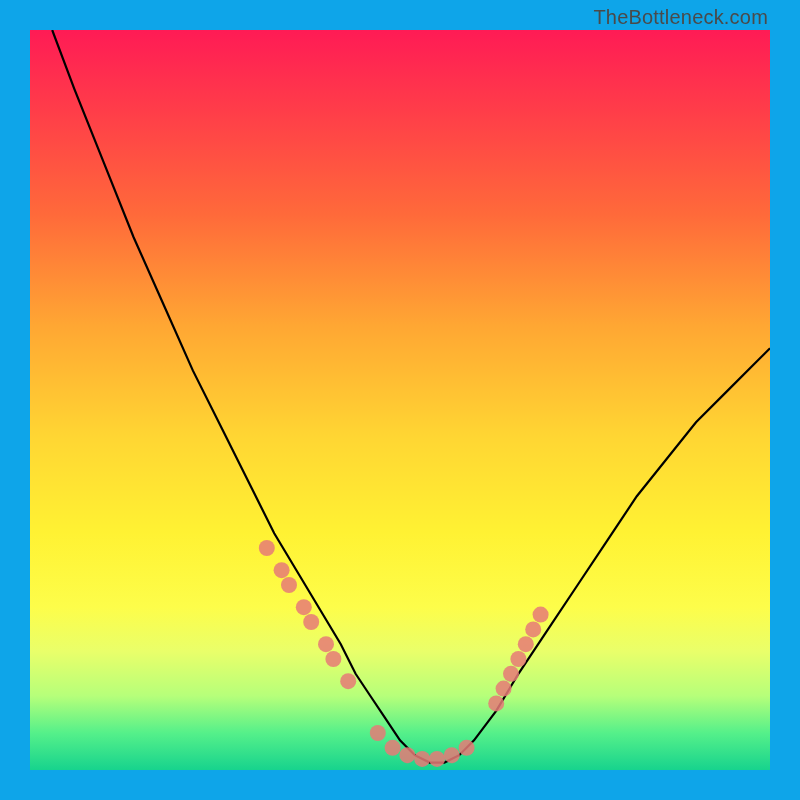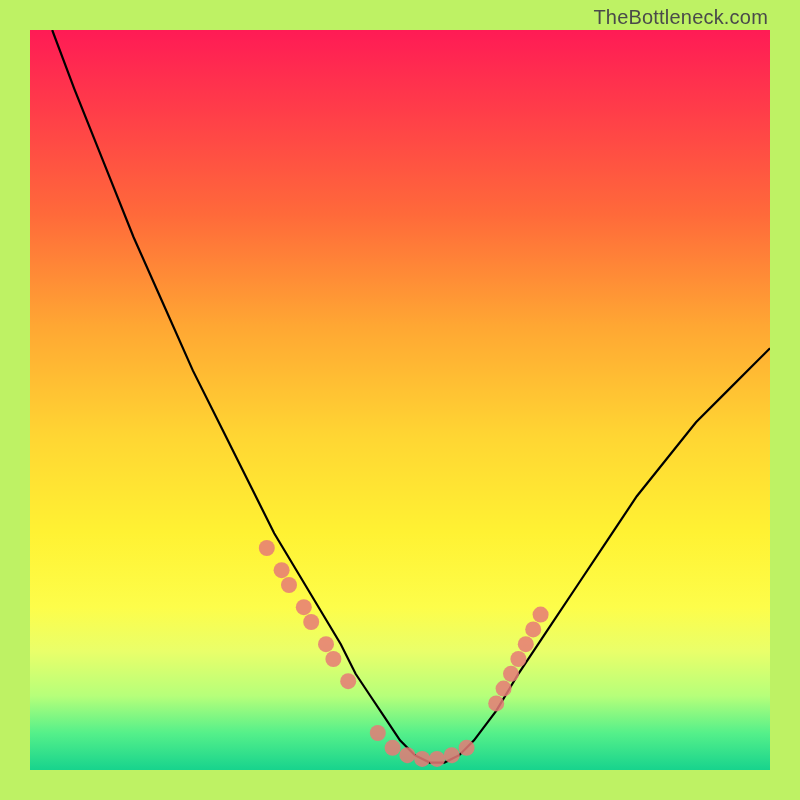--- a/index.html
+++ b/index.html
@@ -10,21 +10,21 @@
     overflow: hidden;
     background: #000;
     font-family: Arial, Helvetica, sans-serif;
   }
   .frame {
     position: absolute;
     left: 0;
     top: 0;
     width: 800px;
     height: 800px;
-    background: #bef264;
+    background: #0ea5e9;
   }
   .plot-area {
     position: absolute;
     left: 30px;
     top: 30px;
     width: 740px;
     height: 740px;
     
     background: linear-gradient(to bottom,
       #ff1b55 0%,

